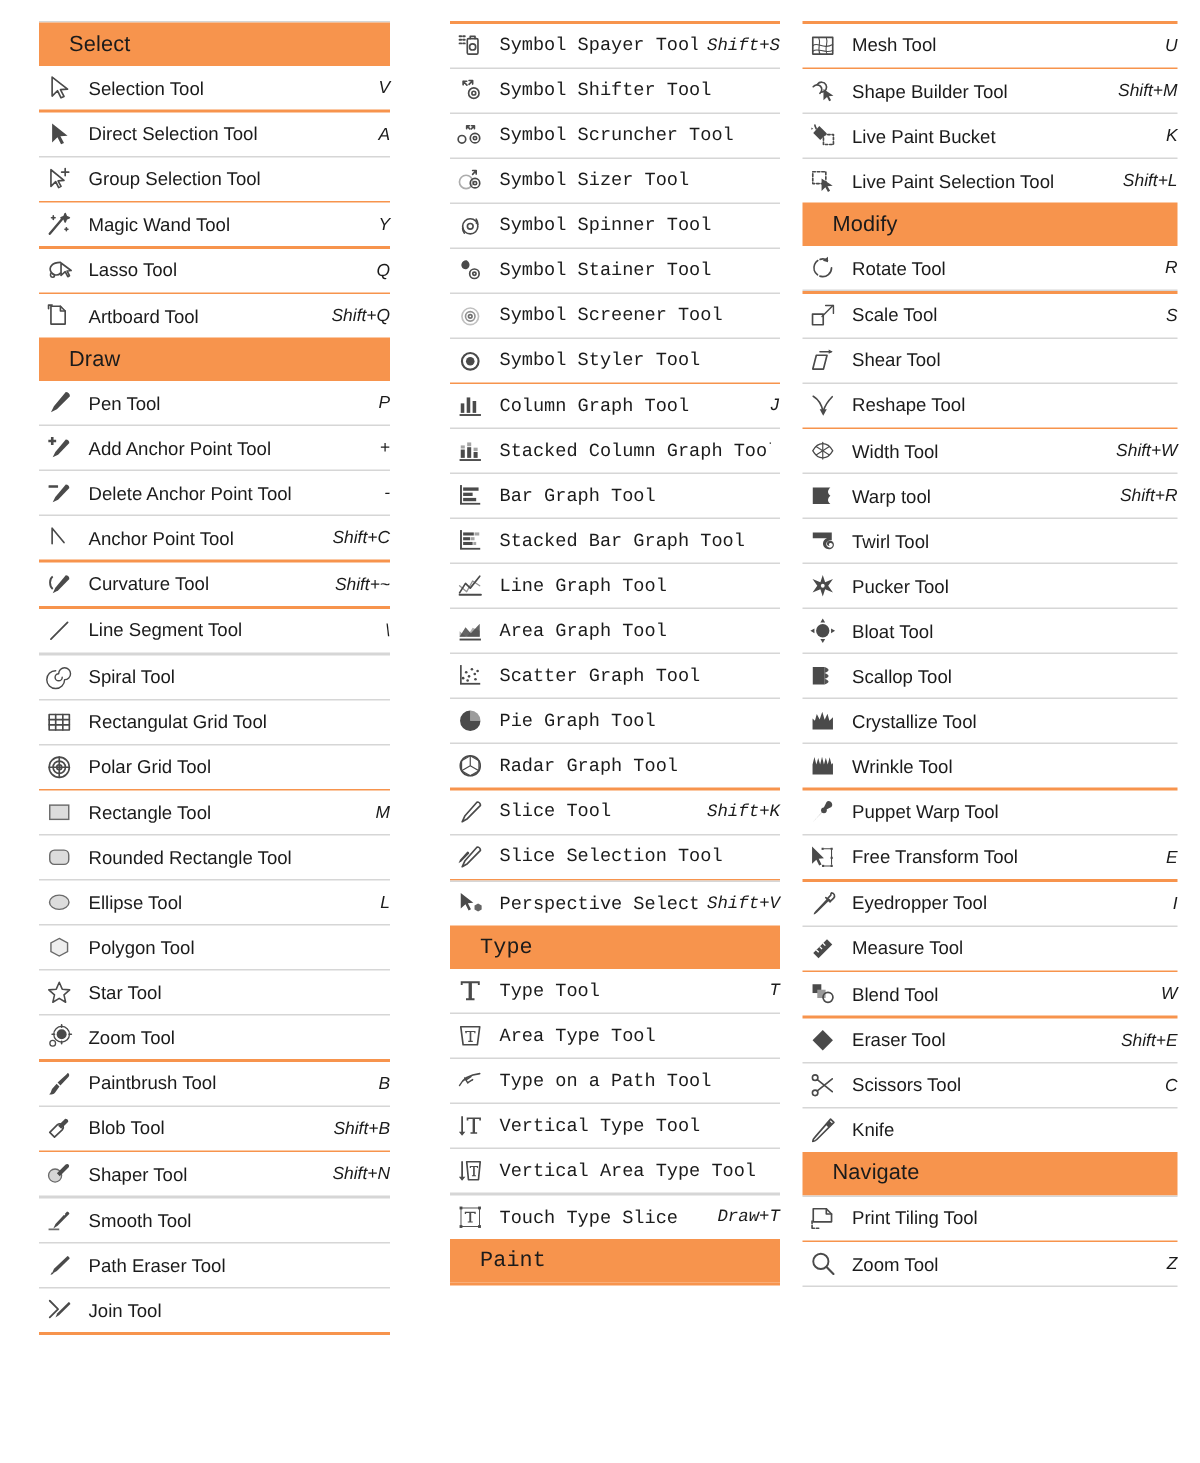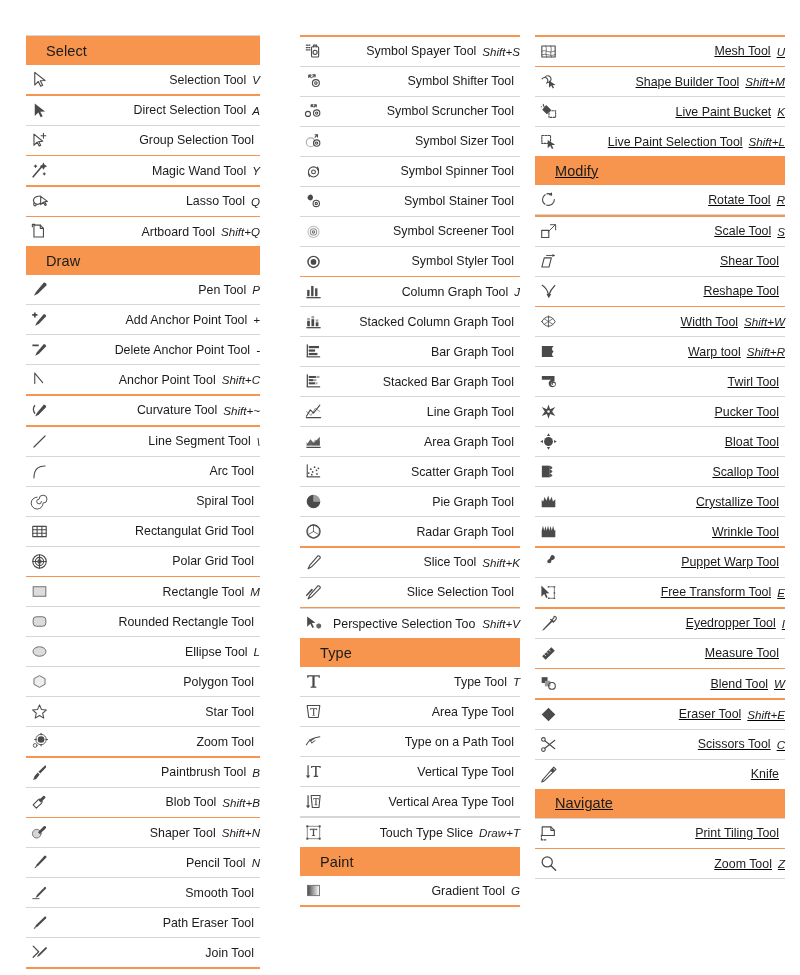--- a/index.html
+++ b/index.html
@@ -5,26 +5,25 @@
   html,body{margin:0;padding:0;}
   body{
     width:800px;height:975px;
     background:#ffffff;
     font-family:"Liberation Sans","DejaVu Sans",sans-serif;
     overflow:hidden;
   }
   .sheet{position:relative;width:800px;height:975px;display:flex;}
   .col{
     box-sizing:border-box;
-    padding-top:35px;
-    text-align:right;
+    padding-top:14px;
   }
   .col-1{width:266px;padding-left:26px;padding-right:6px;}
-  .col-2{width:254px;padding-left:34px;padding-right:0px;}
-  .col-3{width:280px;padding-left:15px;padding-right:15px;text-decoration:underline;}
+  .col-2{width:254px;padding-left:34px;padding-right:0px;font-family:Liberation Mono, monospace;}
+  .col-3{width:280px;padding-left:15px;padding-right:15px;}
 
   
   .hdr{
     background:#F7944D;
     height:29px;
     display:flex;
     align-items:center;
     padding-left:20px;
     box-sizing:border-box;
   }
@@ -203,29 +202,20 @@
       <div class="row">
         <div class="ico">
           <svg viewBox="0 0 24 24" width="19" height="19" fill="none" stroke="#4a4a4a" stroke-width="1.4" stroke-linecap="round" stroke-linejoin="round">
             <path d="M5 19 L19 5" stroke-width="1.5"></path>
           </svg>
         </div>
         <div class="nm">Line Segment Tool</div>
         <div class="sc">\</div>
       </div>
       <div class="rule"></div>
-      <div class="row">
-        <div class="ico">
-          <svg viewBox="0 0 24 24" width="19" height="19" fill="none" stroke="#4a4a4a" stroke-width="1.4" stroke-linecap="round" stroke-linejoin="round">
-            <path d="M5 20 C5 10 10 5 19 5" fill="none" stroke-width="1.4"></path>
-          </svg>
-        </div>
-        <div class="nm">Arc Tool</div>
-        <div class="sc"></div>
-      </div>
       <div class="rule"></div>
       <div class="row">
         <div class="ico">
           <svg viewBox="0 0 24 24" width="19" height="19" fill="none" stroke="#4a4a4a" stroke-width="1.4" stroke-linecap="round" stroke-linejoin="round">
             <path d="M14.5 12 a3 3 0 1 1 -3 -3 a5 5 0 1 1 5 5 a7.5 7.5 0 1 1 -7.5 -7.5" fill="none" stroke-width="1.2"></path>
           </svg>
         </div>
         <div class="nm">Spiral Tool</div>
         <div class="sc"></div>
       </div>
@@ -343,30 +333,20 @@
         <div class="ico">
           <svg viewBox="0 0 24 24" width="19" height="19" fill="none" stroke="#4a4a4a" stroke-width="1.4" stroke-linecap="round" stroke-linejoin="round">
             <circle cx="8.5" cy="13.5" r="5.5" fill="#d5d5d5" stroke="#6a6a6a" stroke-width="1.1"></circle>
             <path d="M19.6 4 a2 2 0 0 1 .4 2.6 L12.4 14 L10 11.6 L17.4 4.2 a2 2 0 0 1 2.2-.2z" fill="#4a4a4a" stroke="none"></path>
           </svg>
         </div>
         <div class="nm">Shaper Tool</div>
         <div class="sc">Shift+N</div>
       </div>
       <div class="rule"></div>
-      <div class="row">
-        <div class="ico">
-          <svg viewBox="0 0 24 24" width="19" height="19" fill="#4a4a4a" stroke="none">
-            <path d="M18.6 3 a2.6 2.6 0 0 1 2.4 2.4 L10.4 16 L6.4 18.6 L8.4 14.4 Z"></path>
-            <path d="M5.6 19.4 L8 18.4 L6.6 17 Z"></path>
-          </svg>
-        </div>
-        <div class="nm">Pencil Tool</div>
-        <div class="sc">N</div>
-      </div>
       <div class="rule"></div>
       <div class="row">
         <div class="ico">
           <svg viewBox="0 0 24 24" width="19" height="19" fill="#4a4a4a" stroke="none">
             <path d="M18.6 4.6 a2.4 2.4 0 0 1 2 2 L10.6 16.6 L7 19 L8.8 15.2 Z"></path>
             <path d="M3 19 h9 v1.4 h-9z" opacity=".8"></path>
             <path d="M10.8 6.4 l1.2 1.2 M13.2 6.4 l1.2 1.2 M15.6 6.4 l1.2 1.2" stroke="#fff" stroke-width="1"></path>
           </svg>
         </div>
         <div class="nm">Smooth Tool</div>
@@ -729,35 +709,20 @@
             <rect x="18.6" y="18.6" width="2.4" height="2.4" fill="#4a4a4a" stroke="none"></rect>
             <path d="M4.2 4.2 h15.6 M4.2 19.8 h15.6 M4.2 4.2 v15.6 M19.8 4.2 v15.6" stroke-width=".8"></path>
           </svg>
         </div>
         <div class="nm">Touch Type Slice</div>
         <div class="sc">Draw+T</div>
       </div>
       <div class="hdr">
         <span>Paint</span>
       </div>
-      <div class="row">
-        <div class="ico">
-          <svg viewBox="0 0 24 24" width="19" height="19">
-            <defs>
-              <linearGradient id="gr1" x1="0" y1="0" x2="1" y2="0">
-                <stop offset="0" stop-color="#4a4a4a"></stop>
-                <stop offset="1" stop-color="#ffffff"></stop>
-              </linearGradient>
-            </defs>
-            <rect x="4.5" y="5.5" width="15" height="13" fill="url(#gr1)" stroke="#6a6a6a" stroke-width="1.1"></rect>
-          </svg>
-        </div>
-        <div class="nm">Gradient Tool</div>
-        <div class="sc">G</div>
-      </div>
       <div class="rule orange"></div>
     </div>
   <div class="col col-3">
       <div class="rule orange"></div>
       <div class="row">
         <div class="ico">
           <svg viewBox="0 0 24 24" width="19" height="19" fill="none" stroke="#4a4a4a" stroke-width="1.4" stroke-linecap="round" stroke-linejoin="round">
             <rect x="3.6" y="5" width="16.8" height="14" fill="none"></rect>
             <path d="M3.6 12 C8 8 12 16 20.4 11" stroke-width=".9"></path>
             <path d="M8.6 5 C11 10 7 14 9.6 19" stroke-width=".9"></path>

